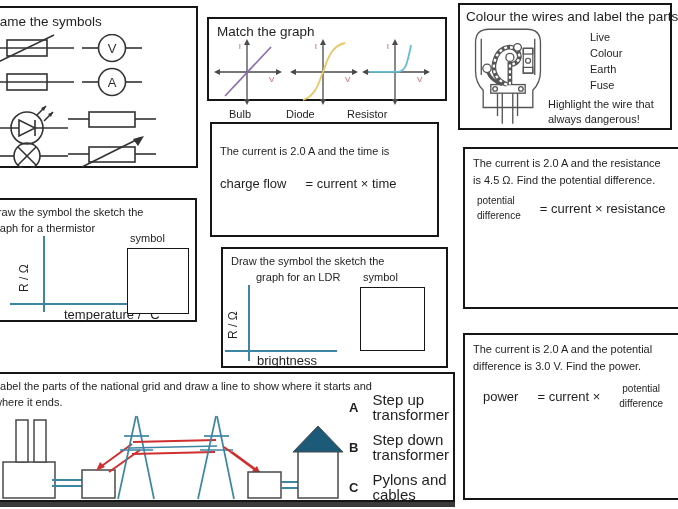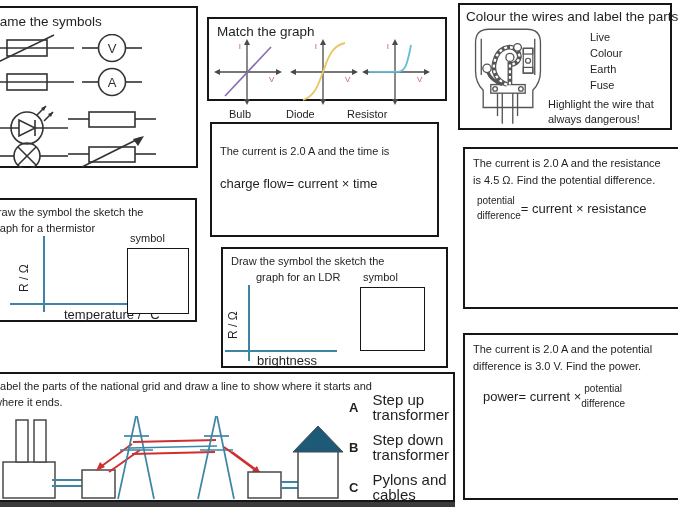--- a/index.html
+++ b/index.html
@@ -2,21 +2,21 @@
 <html><head>
 <meta charset="utf-8">
 <style>
   html,body{margin:0;padding:0;background:#fff;}
   #stage{position:relative;width:678px;height:509px;overflow:hidden;background:#fff;
          font-family:"Liberation Sans",sans-serif;color:#1f1f1f;}
   .card{position:absolute;background:#fff;border:2px solid #161616;box-sizing:border-box;}
   .t{font-size:11px;line-height:17px;}
   .title{font-size:13.5px;line-height:17px;}
   .abs{position:absolute;}
-  .eqrow{display:flex;align-items:center;gap:0;font-size:13px;}
+  .eqrow{display:flex;align-items:center;gap:19px;font-size:13px;}
   .stack{display:flex;flex-direction:column;line-height:15px;font-size:10px;}
   .ansbox{position:absolute;border:1.6px solid #161616;background:#fff;}
   .optletter{font-weight:bold;font-size:13px;}
   .optlabel{font-size:15px;line-height:15px;}
   svg text{font-family:"Liberation Sans",sans-serif;}
   .darkbar{position:absolute;background:#3a3a3a;}
 </style>
 </head>
 <body>
 

